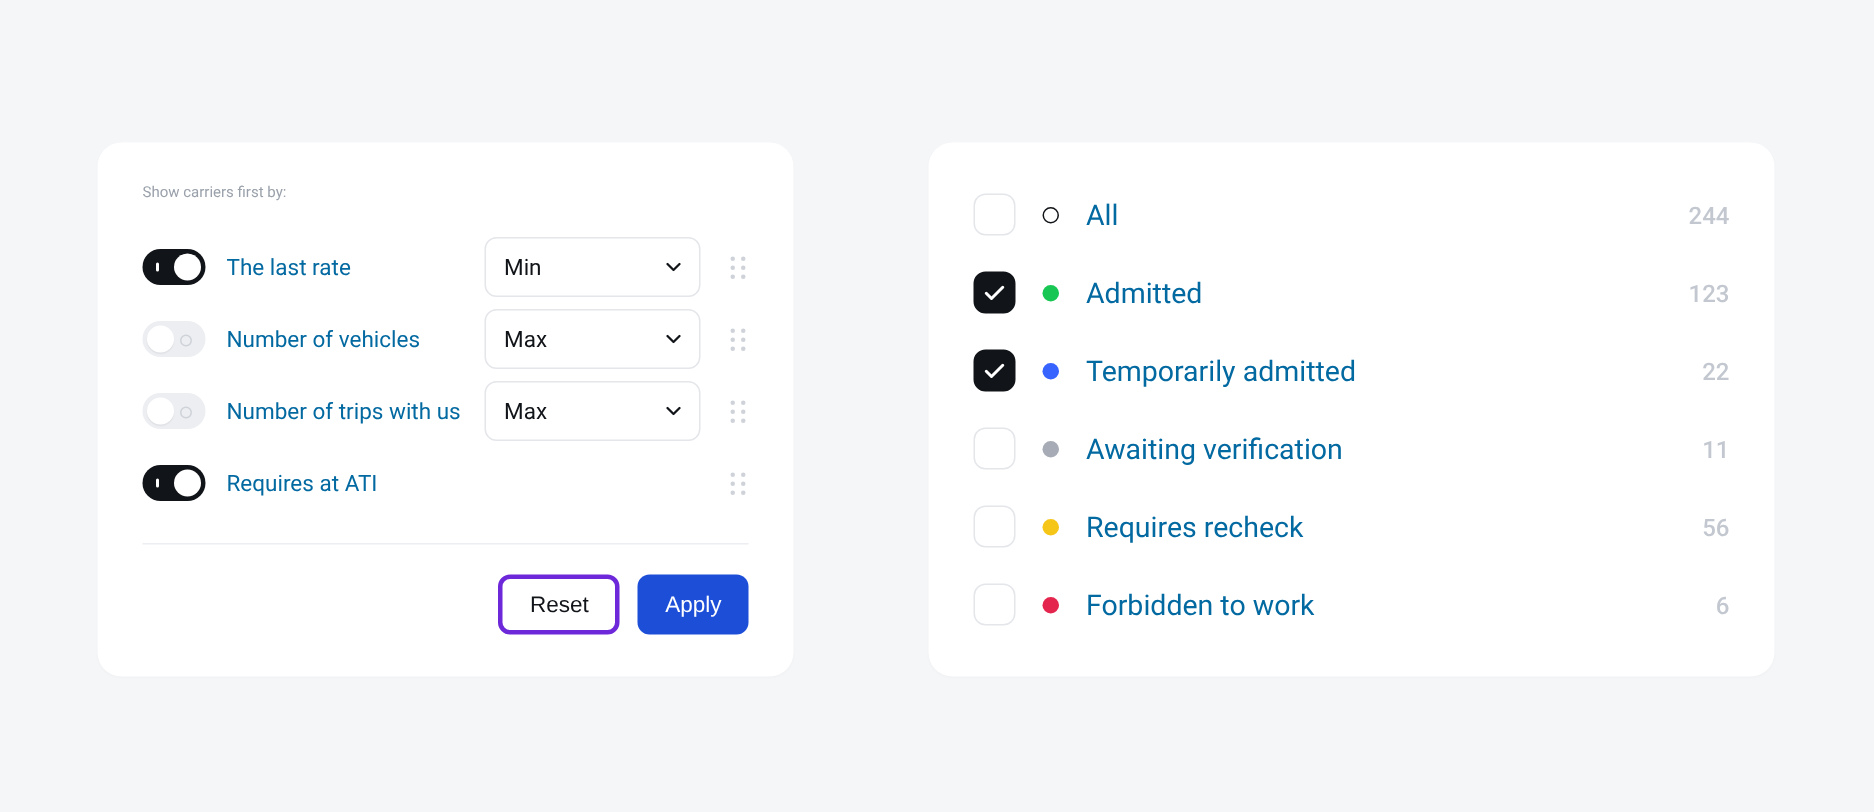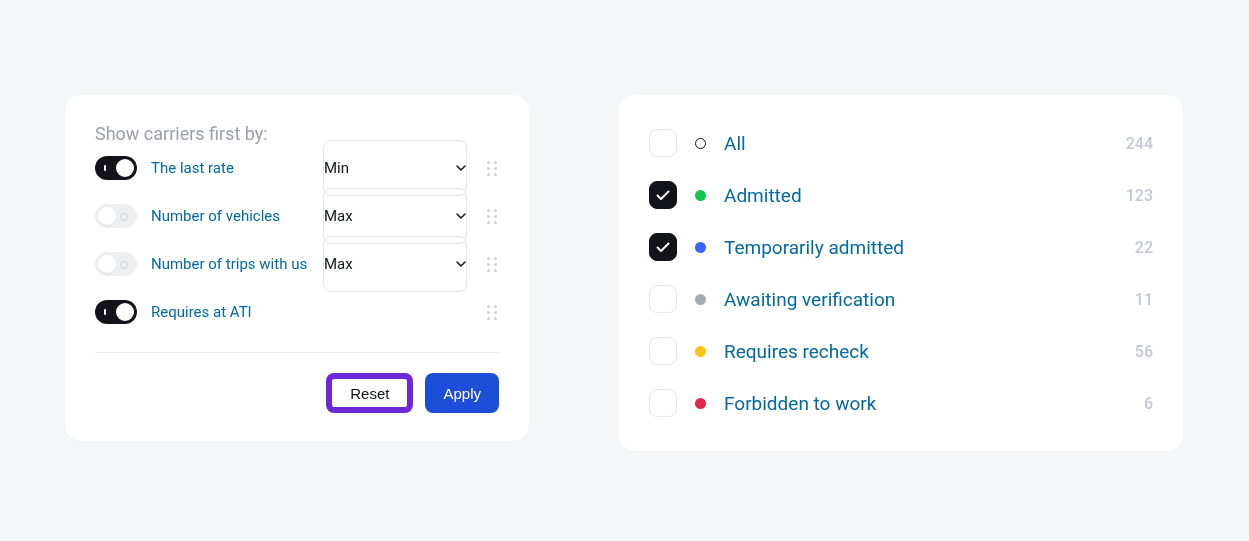--- a/index.html
+++ b/index.html
@@ -20,22 +20,23 @@
 
     
     .sort-card {
       background: #fff;
       border-radius: 16px;
       padding: 28px 30px 28px 30px;
       width: 464px;
       box-shadow: 0 1px 2px rgba(0,0,0,0.02);
     }
     .sort-title {
-      font-size: 18px;
+      font-size: 10px;
       color: #9aa1ab;
+      margin-bottom: 20px;
     }
     .sort-row {
       display: flex;
       align-items: center;
       height: 48px;
       gap: 14px;
     }
     .toggle {
       width: 42px;
       height: 24px;
@@ -82,27 +83,27 @@
       border-radius: 50%;
       border: 1px solid #cfd3d9;
     }
     .sort-label {
       flex: 1;
       font-size: 15px;
       color: #0369a1;
     }
     .select {
       width: 144px;
-      height: 56px;
+      height: 40px;
       border: 1px solid #e4e6ea;
       border-radius: 8px;
       display: flex;
       align-items: center;
       justify-content: space-between;
-      padding: 0 0;
+      padding: 0 12px;
       font-size: 15px;
       color: #111418;
       cursor: pointer;
       flex-shrink: 0;
     }
     .chevron {
       width: 10px;
       height: 6px;
     }
     .drag-handle {
@@ -144,21 +145,21 @@
       border-radius: 8px;
       font-size: 15px;
       padding: 0 18px;
       cursor: pointer;
       border: none;
       display: inline-flex;
       align-items: center;
     }
     .btn-secondary {
       background: #fff;
-      border: 6px solid #6d28d9;
+      border: 3px solid #6d28d9;
       color: #111418;
     }
     .btn-primary {
       background: #1d4ed8;
       color: #fff;
       font-weight: 500;
     }
 
     
     .filter-card {

